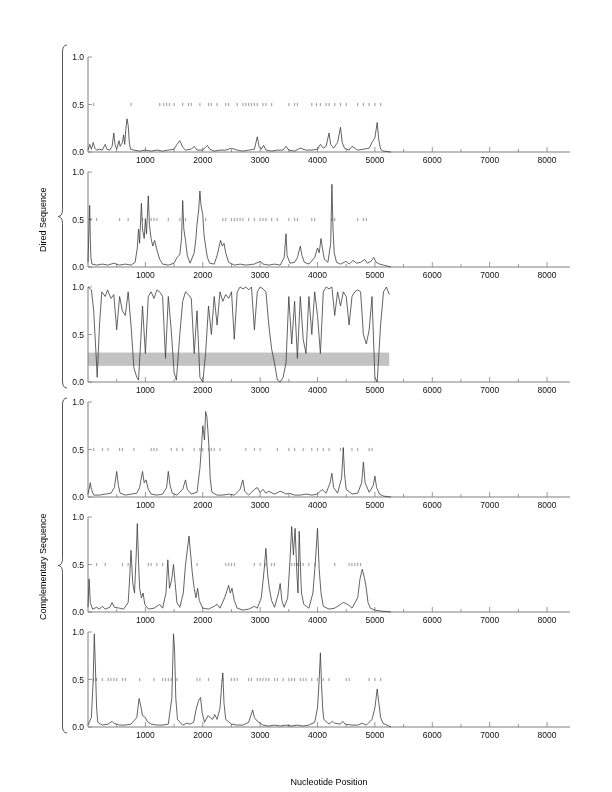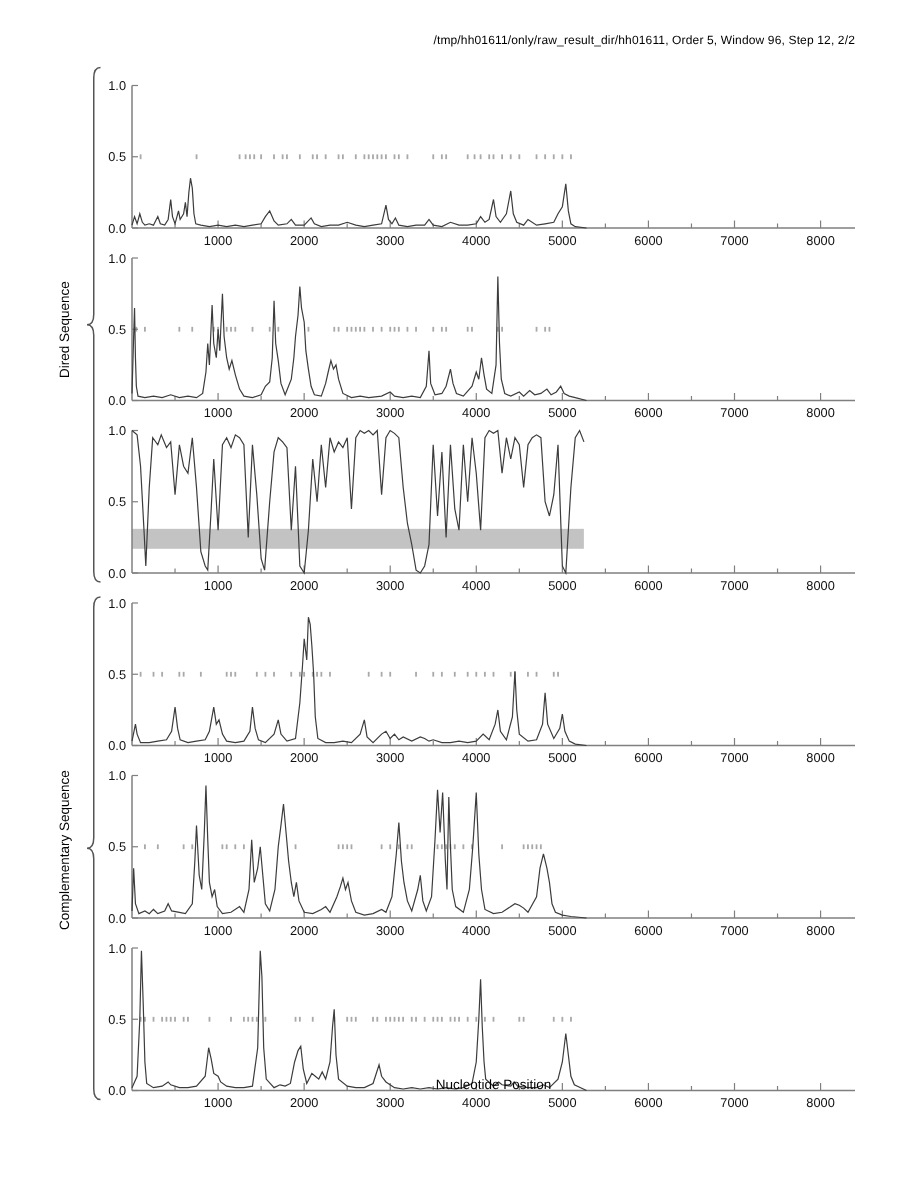--- a/index.html
+++ b/index.html
@@ -1,31 +1,30 @@
 <!DOCTYPE html>
 <html><head>
 <meta charset="utf-8">
 <style>
   html,body{margin:0;padding:0;background:#fff;}
   #figure{position:relative;width:612px;height:792px;background:#ffffff;overflow:hidden;
           font-family:"Liberation Sans",sans-serif;color:#000;}
   #plot-title{position:absolute;top:22px;right:42px;font-size:8px;white-space:nowrap;letter-spacing:0.1px;}
-  #xaxis-label{position:absolute;top:718px;left:88px;width:482px;text-align:center;font-size:9px;}
+  #xaxis-label{position:absolute;top:777px;left:88px;width:482px;text-align:center;font-size:9px;}
   .group-label{position:absolute;writing-mode:vertical-rl;transform:rotate(180deg);
                font-size:9px;white-space:nowrap;left:38px;text-align:center;}
   #group-label-top{top:168px;height:104px;}
   #group-label-bottom{top:500px;height:134px;}
   svg{position:absolute;top:0;left:0;}
   text{font-family:"Liberation Sans",sans-serif;}
 </style>
 </head>
 <body>
 
 <div id="figure">
-  <div id="plot-title">/tmp/hh01611/only/raw_result_dir/hh01611, Order 5, Window 96, Step 12, 2/2</div>
   <div id="group-label-top" class="group-label">Dired Sequence</div>
   <div id="group-label-bottom" class="group-label">Complementary Sequence</div>
   <svg id="plots" width="612" height="792">
       <g>
         <g>
           <rect x="93.13809523809525" y="102.9" width="1.2" height="3.2" fill="#a9a9a9"></rect>
           <rect x="130.43571428571428" y="102.9" width="1.2" height="3.2" fill="#a9a9a9"></rect>
           <rect x="159.1261904761905" y="102.9" width="1.2" height="3.2" fill="#a9a9a9"></rect>
           <rect x="163.14285714285714" y="102.9" width="1.2" height="3.2" fill="#a9a9a9"></rect>
           <rect x="166.0119047619048" y="102.9" width="1.2" height="3.2" fill="#a9a9a9"></rect>

